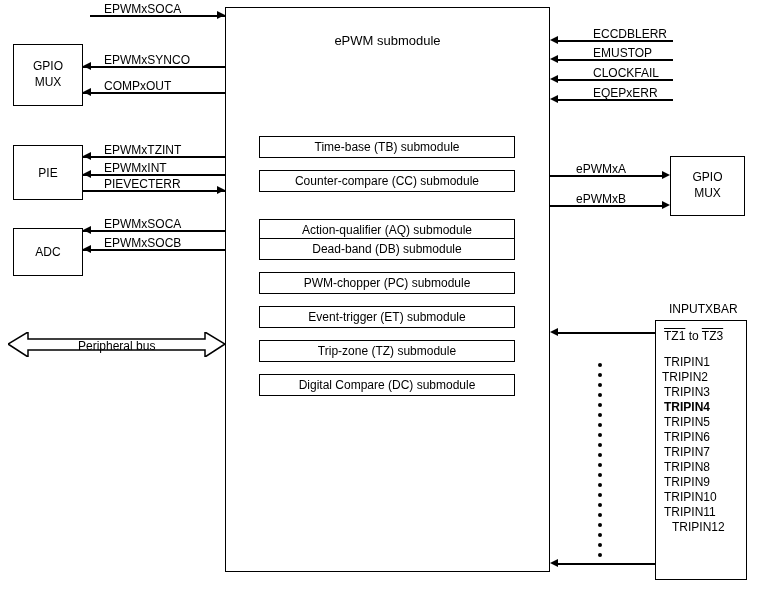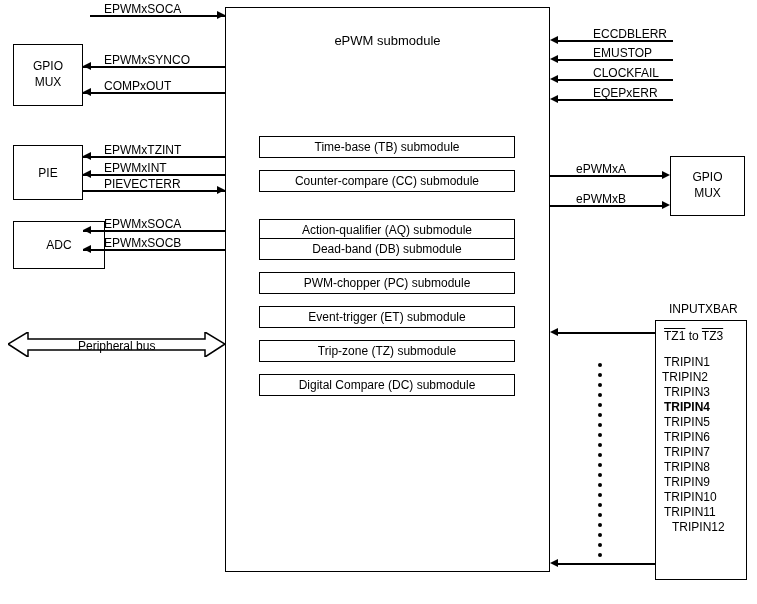--- a/index.html
+++ b/index.html
@@ -81,21 +81,21 @@
     <span>Digital Compare (DC) submodule</span>
   </div>
 
 <div class="box" style="left:13px; top:44px; width:70px; height:62px; white-space:pre; line-height:1.3;"><span>GPIO
 MUX</span></div>
 
 <div class="box" style="left:13px; top:145px; width:70px; height:55px;">
     <span>PIE</span>
   </div>
 
-<div class="box" style="left:13px; top:221px; width:92px; height:48px;">
+<div class="box" style="left:13px; top:228px; width:70px; height:48px;">
     <span>ADC</span>
   </div>
 
 <div class="line hline" style="left:90px; top:15px; width:135px;"></div>
 <div class="arrow-r" style="left:217px; top:11px;"></div>
 <div class="label" style="left:104px; top:2px;">EPWMxSOCA</div>
 
 <div class="line hline" style="left:83px; top:66px; width:142px;"></div>
 <div class="arrow-l" style="left:83px; top:62px;"></div>
 <div class="label" style="left:104px; top:53px;">EPWMxSYNCO</div>

